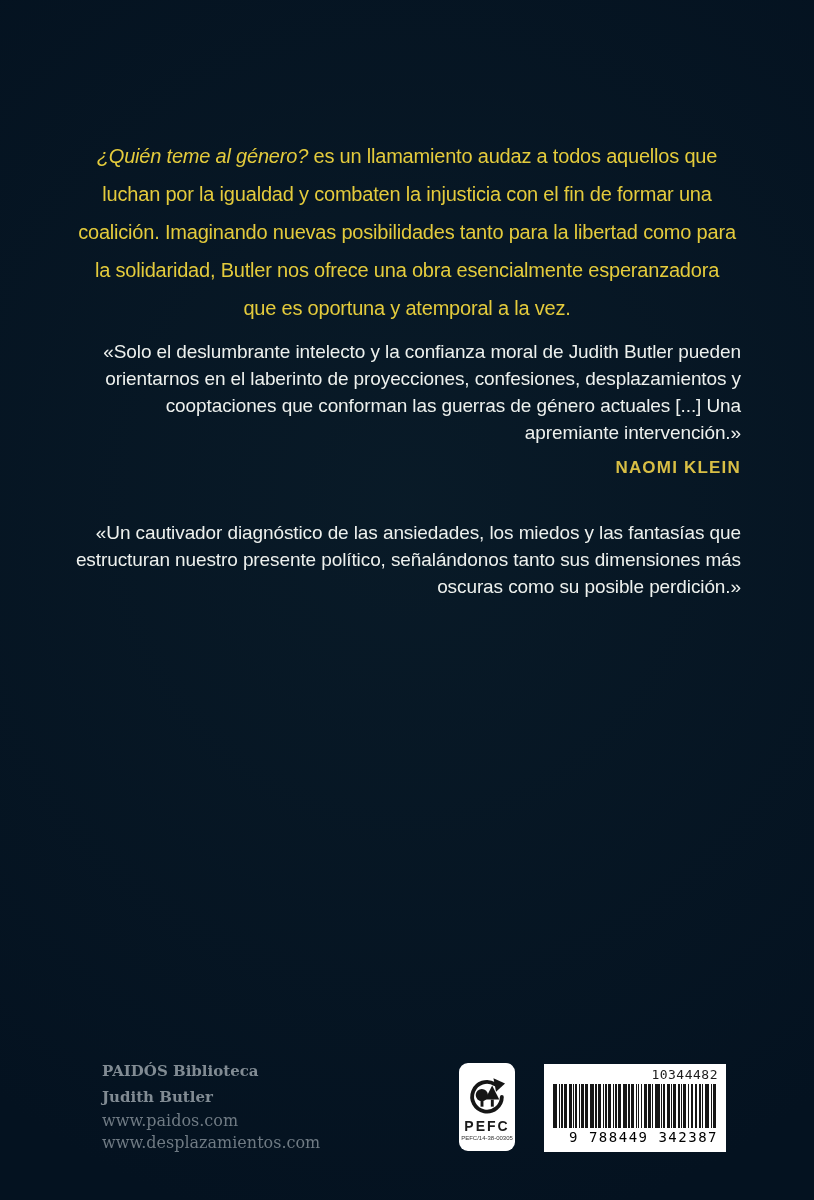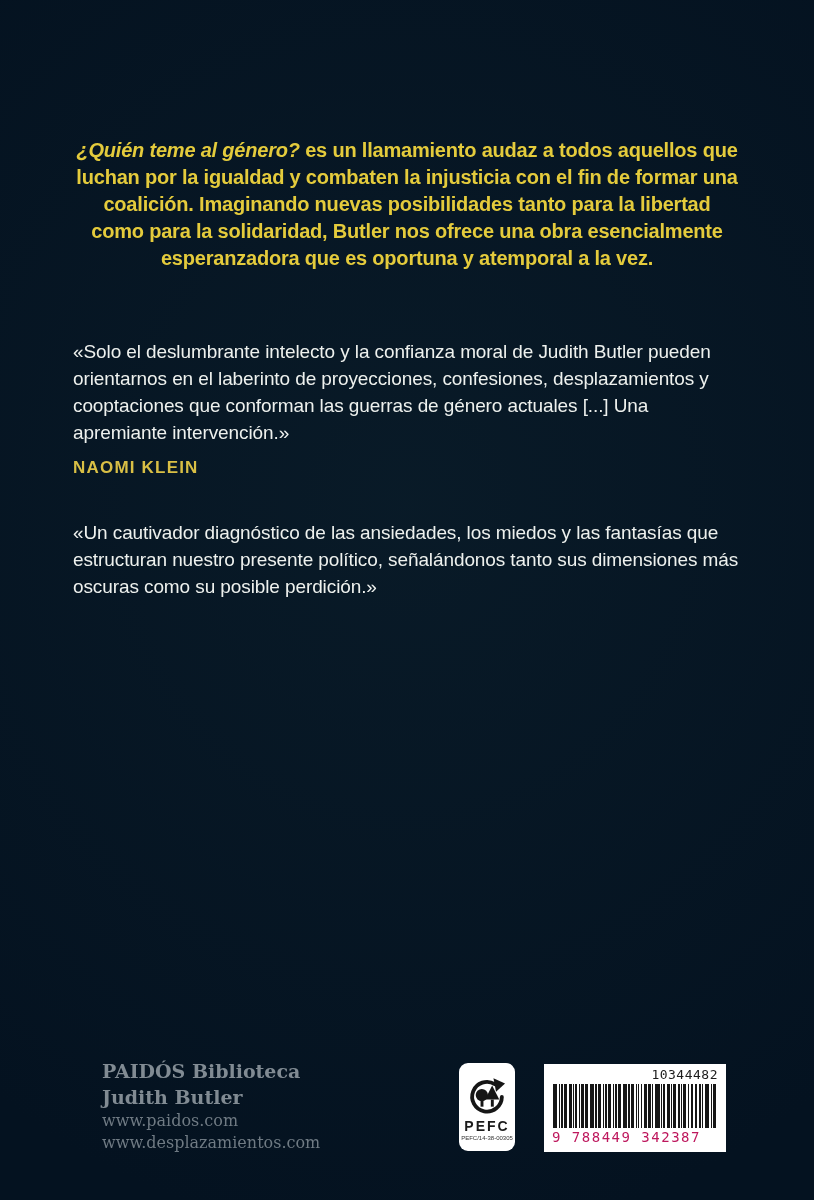--- a/index.html
+++ b/index.html
@@ -12,28 +12,28 @@
       radial-gradient(130% 95% at 50% 42%, rgba(18,42,54,.35) 0%, rgba(4,18,26,0) 65%),
       var(--bg,#041220);
     font-family:"Liberation Sans",sans-serif;
   }
   
   .blurb{
     position:absolute;top:137px;left:50%;transform:translateX(-50%);
     width:662px;margin:0;
     text-align:center;
     color:var(--accent,#e4cb3c);
-    font-weight:bold;font-size:20px;line-height:27px;
+    font-weight:normal;font-size:20px;line-height:38px;
     letter-spacing:-.2px;
   }
   .blurb .title{font-style:italic;}
   
   .quote{
     position:absolute;left:50%;transform:translateX(-50%);
-    width:668px;margin:0;text-align:left;
+    width:668px;margin:0;text-align:right;
   }
   .quote blockquote{
     margin:0;
     color:var(--white,#eef1ee);
     font-size:19px;line-height:27px;font-weight:normal;
     letter-spacing:-.1px;
   }
   .quote figcaption{
     margin-top:12px;
     color:var(--accent2,#d9bf45);
@@ -41,21 +41,21 @@
   }
   .q1{top:338px;}
   .q2{top:508px;margin-top:11px;}
   .q3{top:670px;}
   
   .imprint{
     position:absolute;left:102px;top:1058px;
     font-family:"DejaVu Serif",serif;
     color:var(--muted,#818b93);
   }
-  .imprint .strong{font-weight:bold;font-size:19px;line-height:26px;}
+  .imprint .strong{font-weight:bold;font-size:15px;line-height:26px;}
   .imprint .url{font-size:16px;line-height:22px;color:#6f7a83;}
   
   .pefc{
     position:absolute;left:459px;top:1063px;
     width:56px;height:88px;
     background:#fff;border-radius:9px;
     display:flex;flex-direction:column;align-items:center;justify-content:center;
     box-sizing:border-box;padding-top:4px;
   }
   .pefc svg{display:block;}
@@ -73,21 +73,21 @@
   .barcode-top{
     text-align:right;font-size:13px;color:#1c1c1c;line-height:14px;
     font-family:"DejaVu Sans Mono",monospace;letter-spacing:.5px;
   }
   .bars{
     height:44px;margin-top:2px;
     display:flex;align-items:stretch;justify-content:center;
   }
   .bars span{background:#161616;display:block;height:100%;}
   .barcode-ean{
-    text-align:left;font-size:14px;color:#be185d;line-height:16px;margin-top:1px;
+    text-align:right;font-size:14px;color:#000000;line-height:16px;margin-top:1px;
     font-family:"DejaVu Sans Mono",monospace;letter-spacing:1.5px;
   }
 </style>
 </head>
 <body>
 
 <div class="cover">
 
   <p class="blurb"><span class="title">¿Quién teme al género?</span><span> es un llamamiento audaz a todos aquellos que luchan por la igualdad y combaten la injusticia con el fin de formar una coalición. Imaginando nuevas posibilidades tanto para la libertad como para la solidaridad, Butler nos ofrece una obra esencialmente esperanzadora que es oportuna y atemporal a la vez.</span></p>
 

